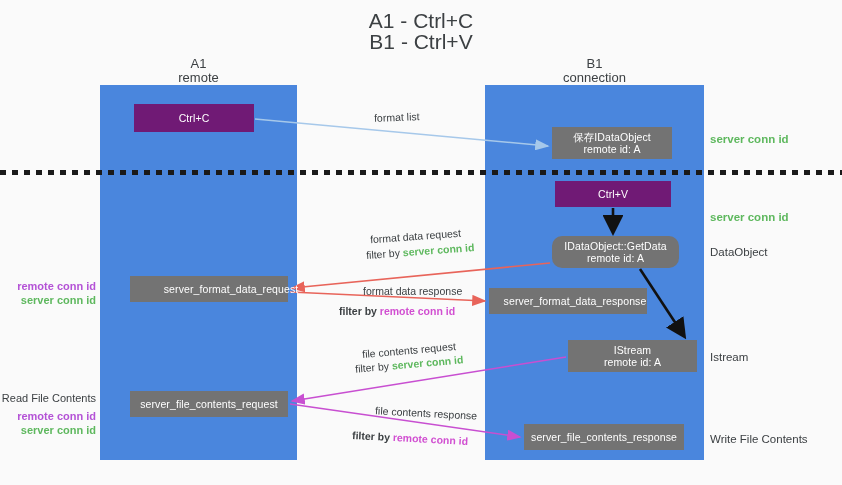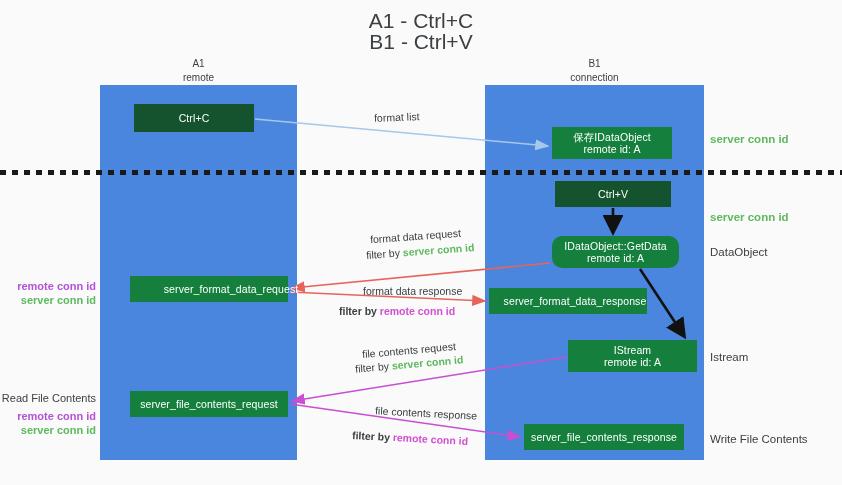--- a/index.html
+++ b/index.html
@@ -18,21 +18,21 @@
   .title{
     left:0;top:10px;width:842px;
     text-align:center;
     font-size:21px;line-height:21px;
     color:#3c4043;
     white-space:pre-line;
   }
 
   
   .colhead{
-    text-align:center;font-size:10px;line-height:13.5px;
+    text-align:center;font-size:13px;line-height:13.5px;
     color:#3c4043;white-space:pre-line;
   }
   #head-a1{left:100px;top:57px;width:197px;}
   #head-b1{left:485px;top:57px;width:219px;}
 
   
   .lane{background:#4a86dd;}
   #lane-a1{left:100px;top:85px;width:197px;height:375px;}
   #lane-b1{left:485px;top:85px;width:219px;height:375px;}
 
@@ -46,22 +46,22 @@
   
   .box{
     box-sizing:border-box;
     display:flex;align-items:center;justify-content:center;
     text-align:center;
     color:#ffffff;
     font-size:10.5px;line-height:12.5px;
     white-space:pre-line;
     letter-spacing:0.1px;
   }
-  .box.green{background:#14532d;}
-  .box.orange{background:#15803d;}
+  .box.green{background:#701a75;}
+  .box.orange{background:#737373;}
 
   #box-ctrlc{left:134px;top:104px;width:120px;height:28px;}
   #box-idataobject{left:552px;top:127px;width:120px;height:32px;}
   #box-ctrlv{left:555px;top:181px;width:116px;height:26px;}
   #box-getdata{left:552px;top:236px;width:127px;height:32px;border-radius:10px;}
   #box-format-req{left:130px;top:276px;width:158px;height:26px;padding-left:44px;}
   #box-format-resp{left:489px;top:288px;width:158px;height:26px;padding-left:14px;}
   #box-istream{left:568px;top:340px;width:129px;height:32px;}
   #box-file-req{left:130px;top:391px;width:158px;height:26px;}
   #box-file-resp{left:524px;top:424px;width:160px;height:26px;}

